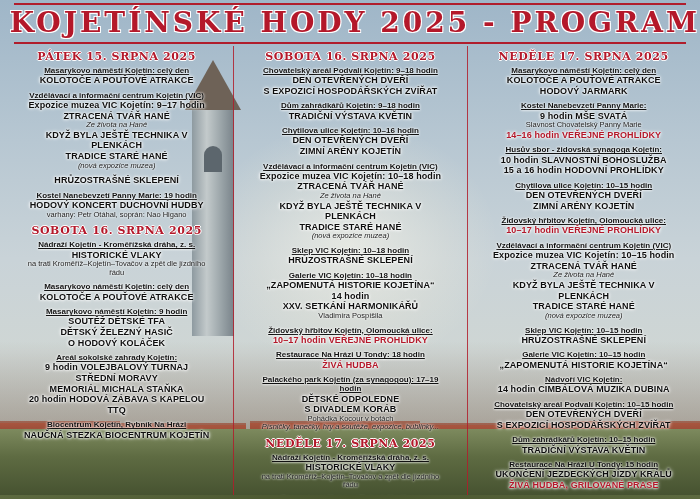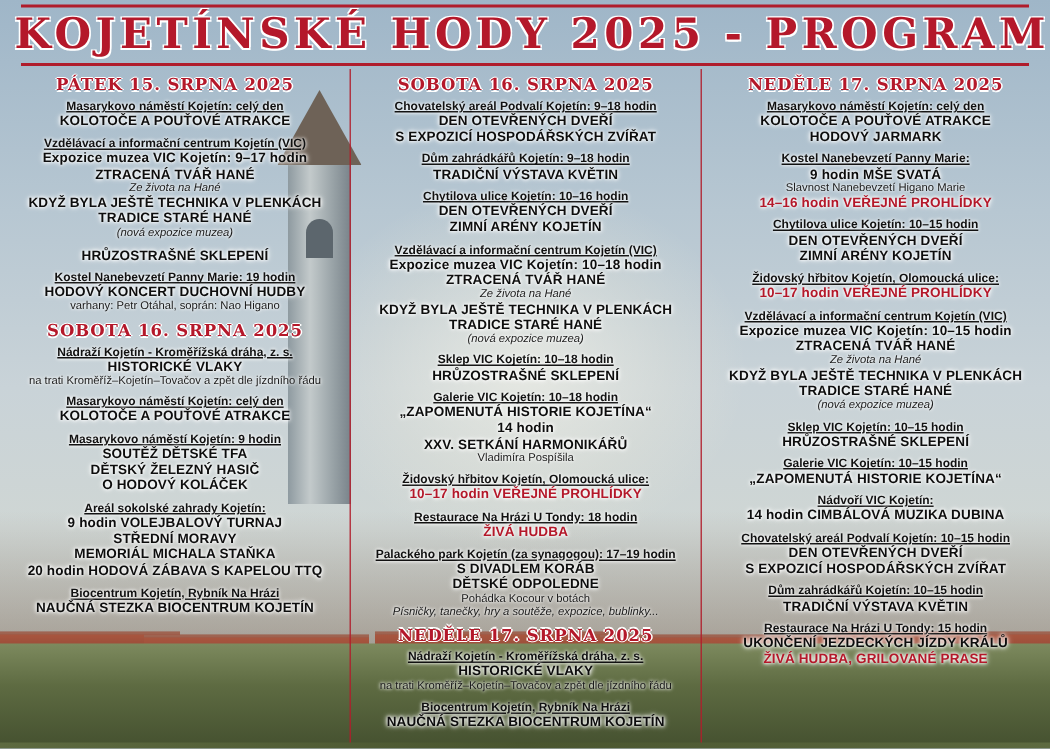--- a/index.html
+++ b/index.html
@@ -60,21 +60,21 @@
     background:#b01d2c;
   }
   #rule-top { top:3px; }
   #rule-bot { top:42px; }
 
   .cols {
     position:absolute; left:0; top:46px; width:700px; height:450px;
     display:flex;
   }
   .col {
-    width:233.3px; padding:0 8px;
+    width:233.3px; padding:0 20px;
     position:relative;
   }
   .col + .col { border-left:1px solid rgba(176,29,44,.85); }
 
   .day {
     text-align:center;
     font-family:"DejaVu Serif", serif;
     font-weight:bold; font-size:11px; letter-spacing:.6px;
     color:#b4182a; margin:4px 0 3px;
     text-shadow:1px 0 0 #fff, -1px 0 0 #fff, 0 1px 0 #fff, 0 -1px 0 #fff;
@@ -239,22 +239,22 @@
         <div class="ev red">10–17 hodin VEŘEJNÉ PROHLÍDKY</div>
       </div>
 
       <div class="blk">
         <div class="loc">Restaurace Na Hrázi U Tondy: 18 hodin</div>
         <div class="ev red">ŽIVÁ HUDBA</div>
       </div>
 
       <div class="blk">
         <div class="loc">Palackého park Kojetín (za synagogou): 17–19 hodin</div>
+        <div class="ev">DĚTSKÉ ODPOLEDNE</div>
         <div class="ev">S DIVADLEM KORÁB</div>
-        <div class="ev">DĚTSKÉ ODPOLEDNE</div>
         <div class="sub">Pohádka Kocour v botách</div>
         <div class="sub i">Písničky, tanečky, hry a soutěže, expozice, bublinky...</div>
       </div>
 
       <div class="day">NEDĚLE 17. SRPNA 2025</div>
 
       <div class="blk">
         <div class="loc">Nádraží Kojetín - Kroměřížská dráha, z. s.</div>
         <div class="ev">HISTORICKÉ VLAKY</div>
         <div class="sub">na trati Kroměříž–Kojetín–Tovačov a zpět dle jízdního řádu</div>
@@ -271,24 +271,29 @@
 
       <div class="blk">
         <div class="loc">Masarykovo náměstí Kojetín: celý den</div>
         <div class="ev">KOLOTOČE A POUŤOVÉ ATRAKCE</div>
         <div class="ev">HODOVÝ JARMARK</div>
       </div>
 
       <div class="blk">
         <div class="loc">Kostel Nanebevzetí Panny Marie:</div>
         <div class="ev">9 hodin MŠE SVATÁ</div>
-        <div class="sub">Slavnost Nanebevzetí Higano Marie</div>
+        <div class="sub">Slavnost Chovatelský Panny Marie</div>
         <div class="ev red">14–16 hodin VEŘEJNÉ PROHLÍDKY</div>
       </div>
 
+      <div class="blk">
+        <div class="loc">Husův sbor - židovská synagoga Kojetín:</div>
+        <div class="ev">10 hodin SLAVNOSTNÍ BOHOSLUŽBA</div>
+        <div class="ev">15 a 16 hodin HODOVNÍ PROHLÍDKY</div>
+      </div>
 
       <div class="blk">
         <div class="loc">Chytilova ulice Kojetín: 10–15 hodin</div>
         <div class="ev">DEN OTEVŘENÝCH DVEŘÍ</div>
         <div class="ev">ZIMNÍ ARÉNY KOJETÍN</div>
       </div>
 
       <div class="blk">
         <div class="loc">Židovský hřbitov Kojetín, Olomoucká ulice:</div>
         <div class="ev red">10–17 hodin VEŘEJNÉ PROHLÍDKY</div>

